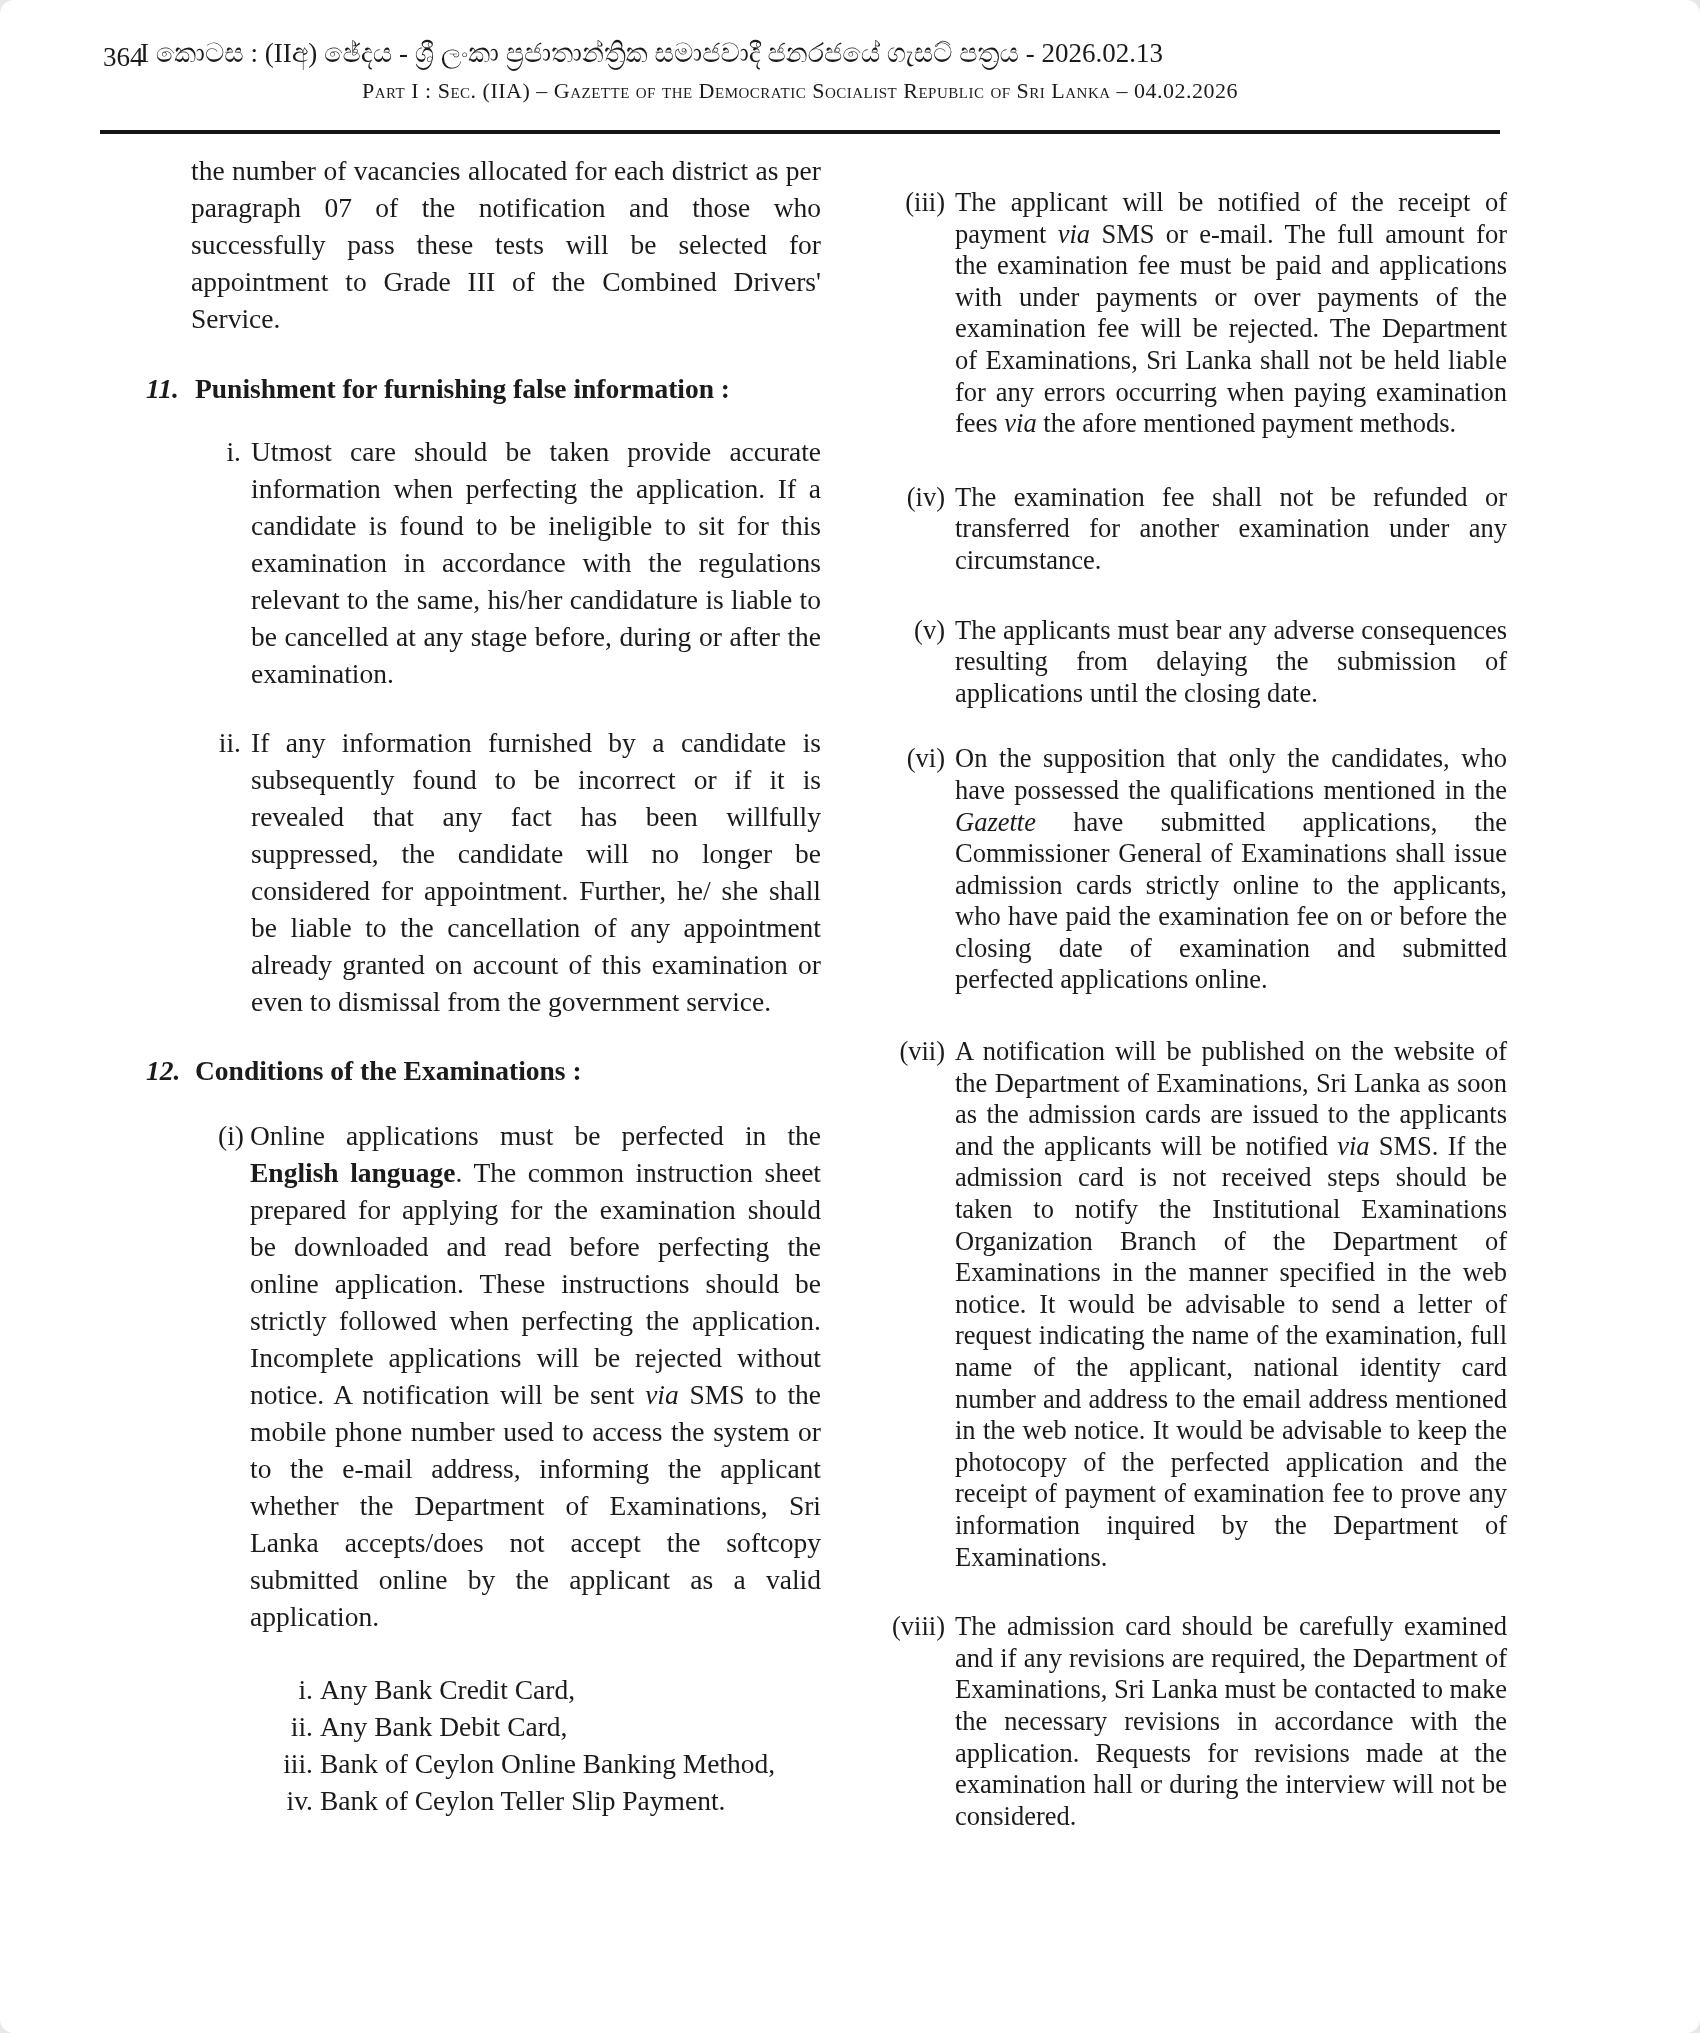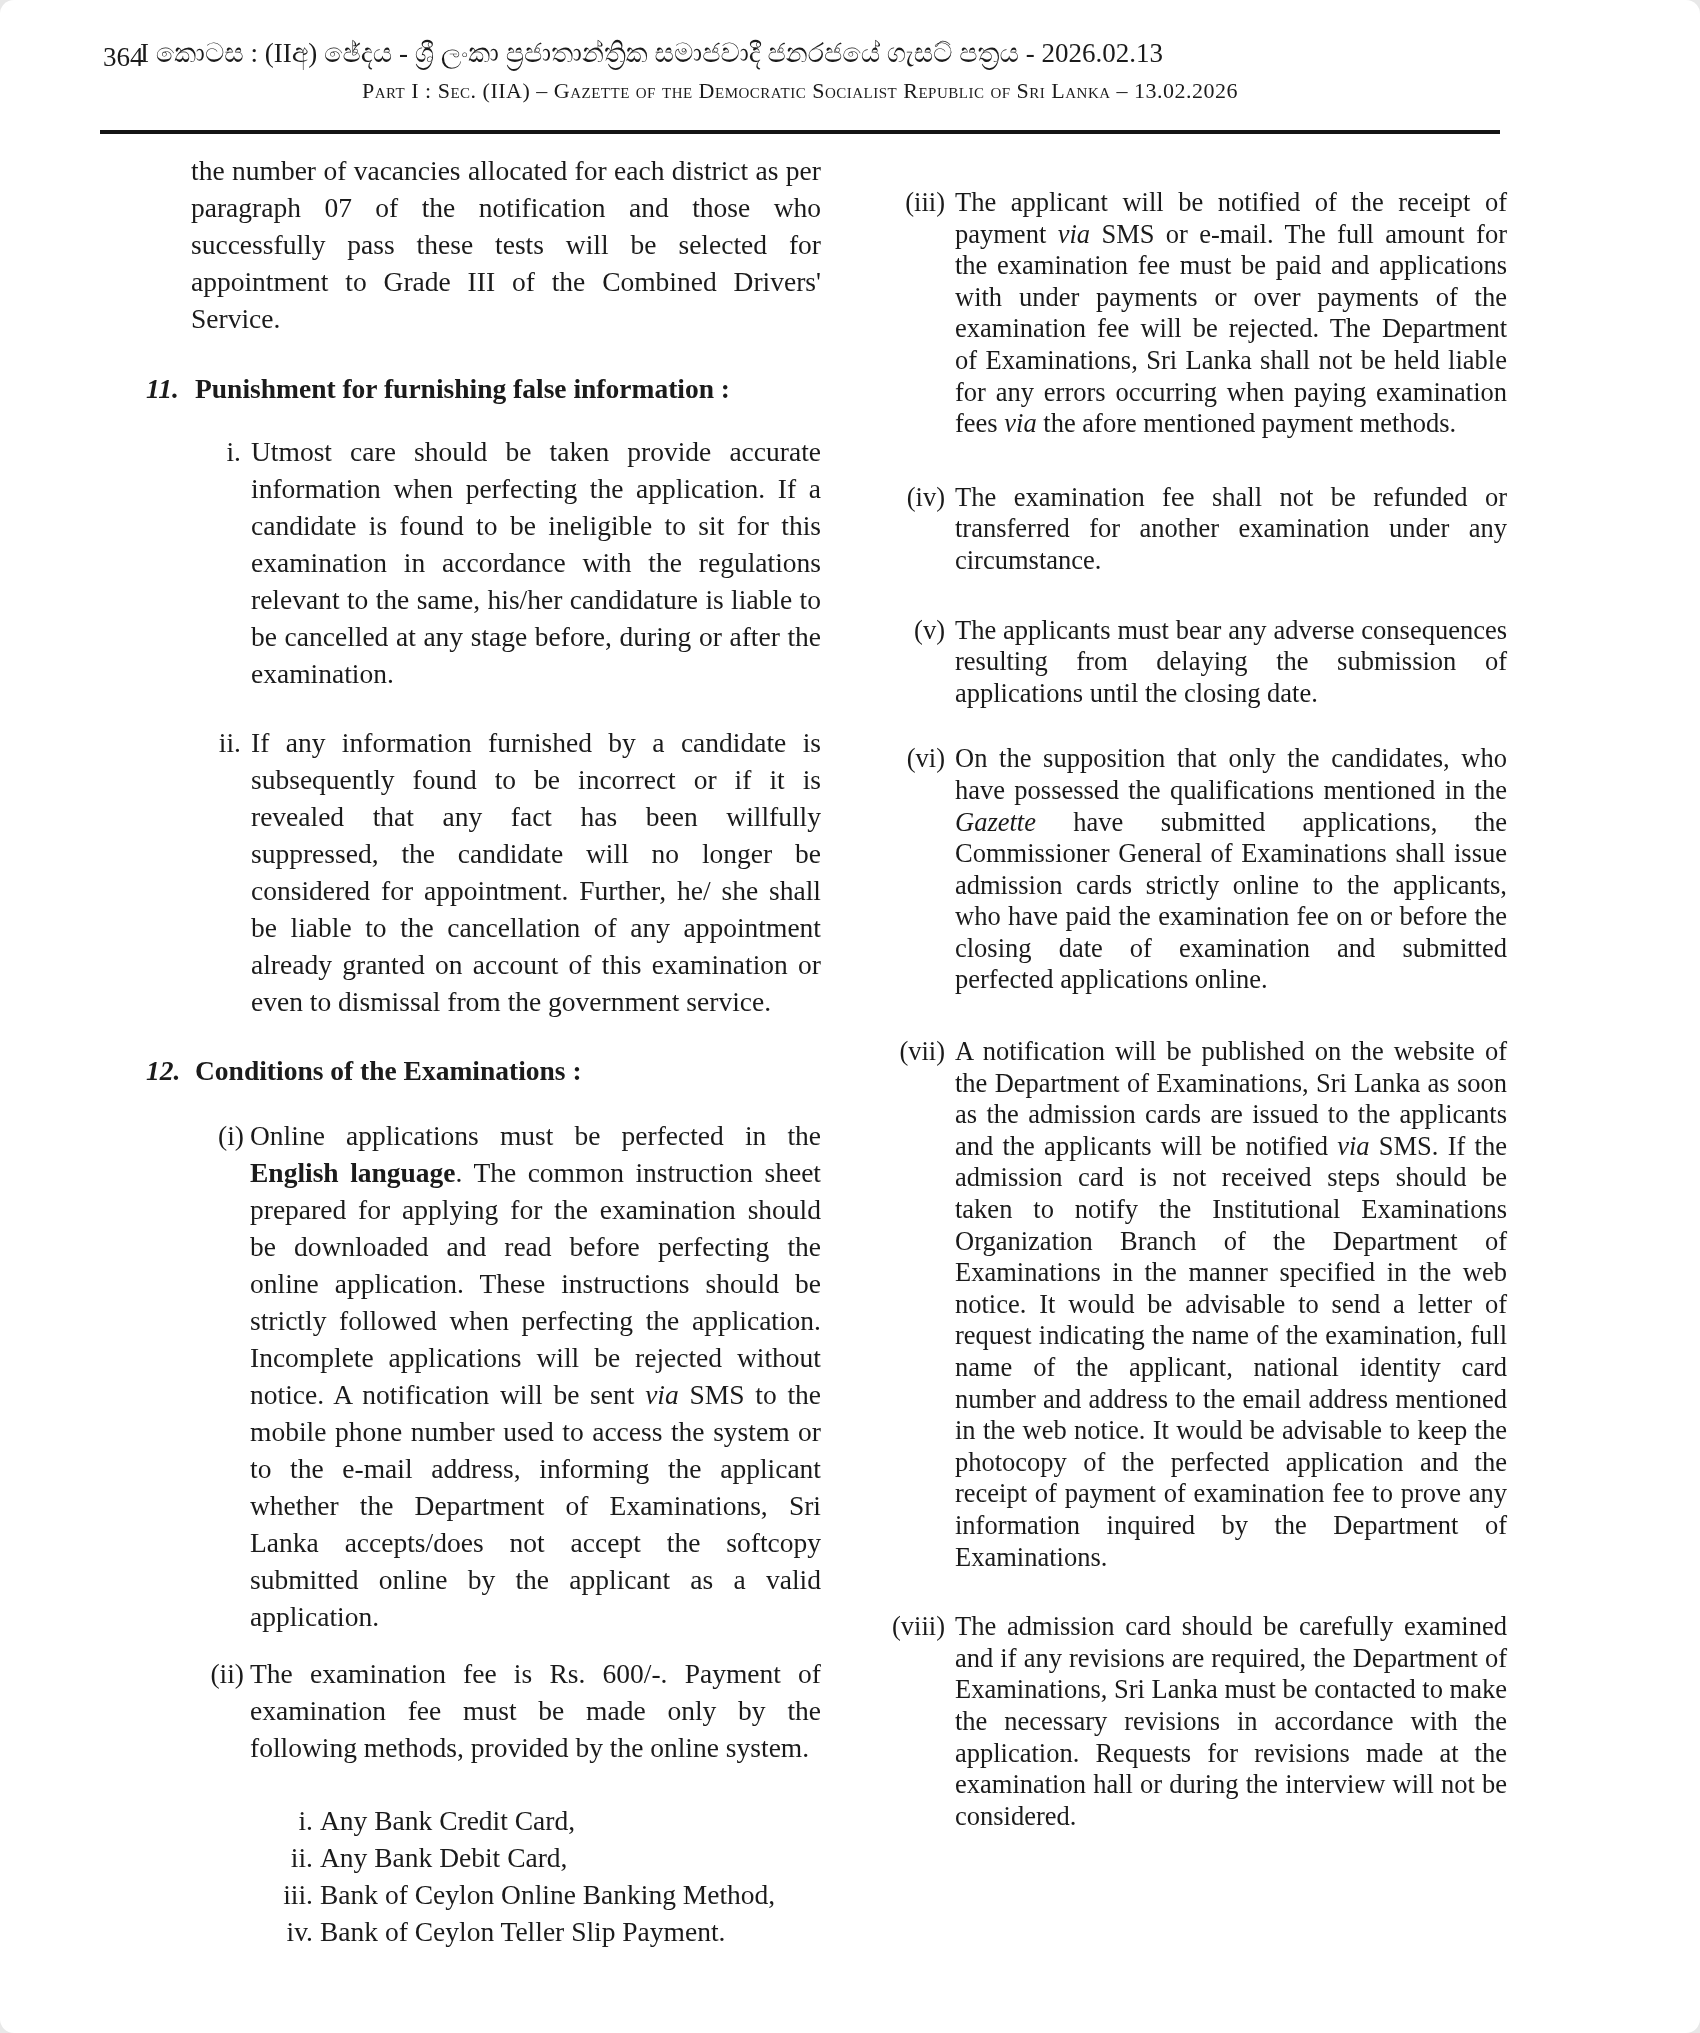--- a/index.html
+++ b/index.html
@@ -56,21 +56,21 @@
   .rc-item { position:relative; padding-left:75px; }
   .rc-item > .lbl { position:absolute; left:0; top:0; width:65px; text-align:right; }
 </style>
 </head>
 <body>
 
 <div class="page">
 
   <div class="page-num">364</div>
   <div class="h-si">I කොටස : (IIඅ) ඡේදය - ශ්‍රී ලංකා ප්‍රජාතාන්ත්‍රික සමාජවාදී ජනරජයේ ගැසට් පත්‍රය - 2026.02.13</div>
-  <div class="h-en">Part I : Sec. (IIA) – Gazette of the Democratic Socialist Republic of Sri Lanka – 13.02.2026</div>
+  <div class="h-en">Part I : Sec. (IIA) – Gazette of the Democratic Socialist Republic of Sri Lanka – 04.02.2026</div>
   <div class="rule"></div>
 
   <div class="col-left">
 
     <div class="intro">the number of vacancies allocated for each district as per paragraph 07 of the notification and those who successfully pass these tests will be selected for appointment to Grade III of the Combined Drivers' Service.</div>
 
     <div class="sec-head" style="margin-top:33px;">
       <span class="num">11.</span>
       <span>Punishment for furnishing false information :</span>
     </div>
@@ -88,24 +88,20 @@
     <div class="sec-head" style="margin-top:32px;">
       <span class="num">12.</span>
       <span>Conditions of the Examinations :</span>
     </div>
 
     <div class="p-item" style="margin-top:28px;">
       <span class="lbl">(i)</span>
       <div><span>Online applications must be perfected in the </span><span class="b">English language</span><span>. The common instruction sheet prepared for applying for the examination should be downloaded and read before perfecting the online application. These instructions should be strictly followed when perfecting the application. Incomplete applications will be rejected without notice. A notification will be sent </span><span class="i">via</span><span> SMS to the mobile phone number used to access the system or to the e-mail address, informing the applicant whether the Department of Examinations, Sri Lanka accepts/does not accept the softcopy submitted online by the applicant as a valid application.</span></div>
     </div>
 
-    <div class="p-item" style="margin-top:20px;">
-      <span class="lbl">(ii)</span>
-      <div><span>The examination fee is Rs. 600/-. Payment of examination fee must be made only by the following methods, provided by the online system.</span></div>
-    </div>
 
     <div style="margin-top:36px;">
       <div class="pm-item">
         <span class="lbl">i.</span>
         <span>Any Bank Credit Card,</span>
       </div>
       <div class="pm-item">
         <span class="lbl">ii.</span>
         <span>Any Bank Debit Card,</span>
       </div>

